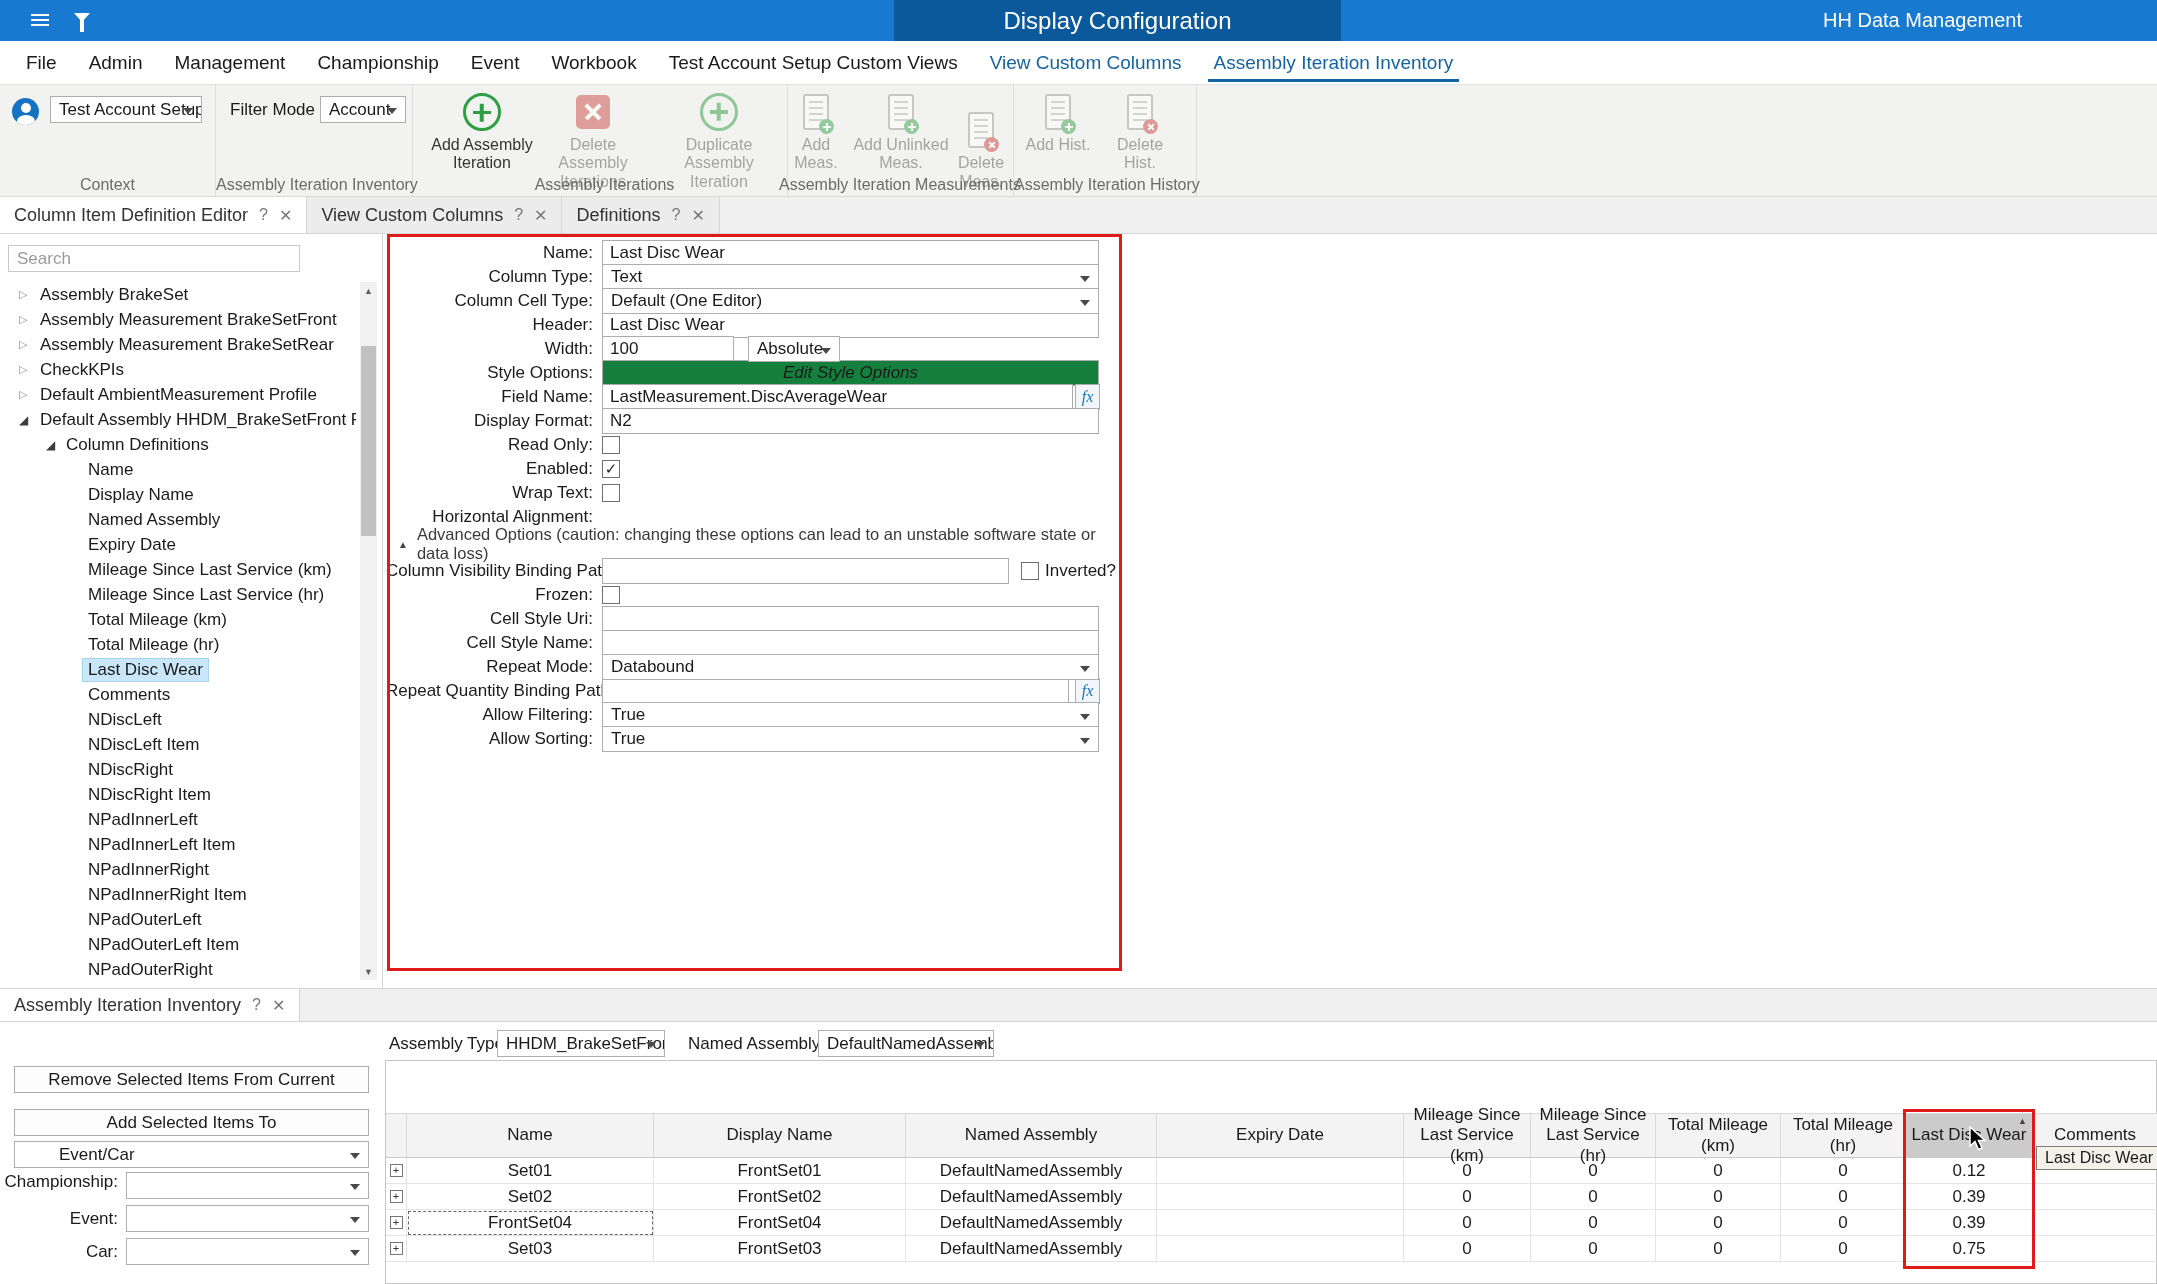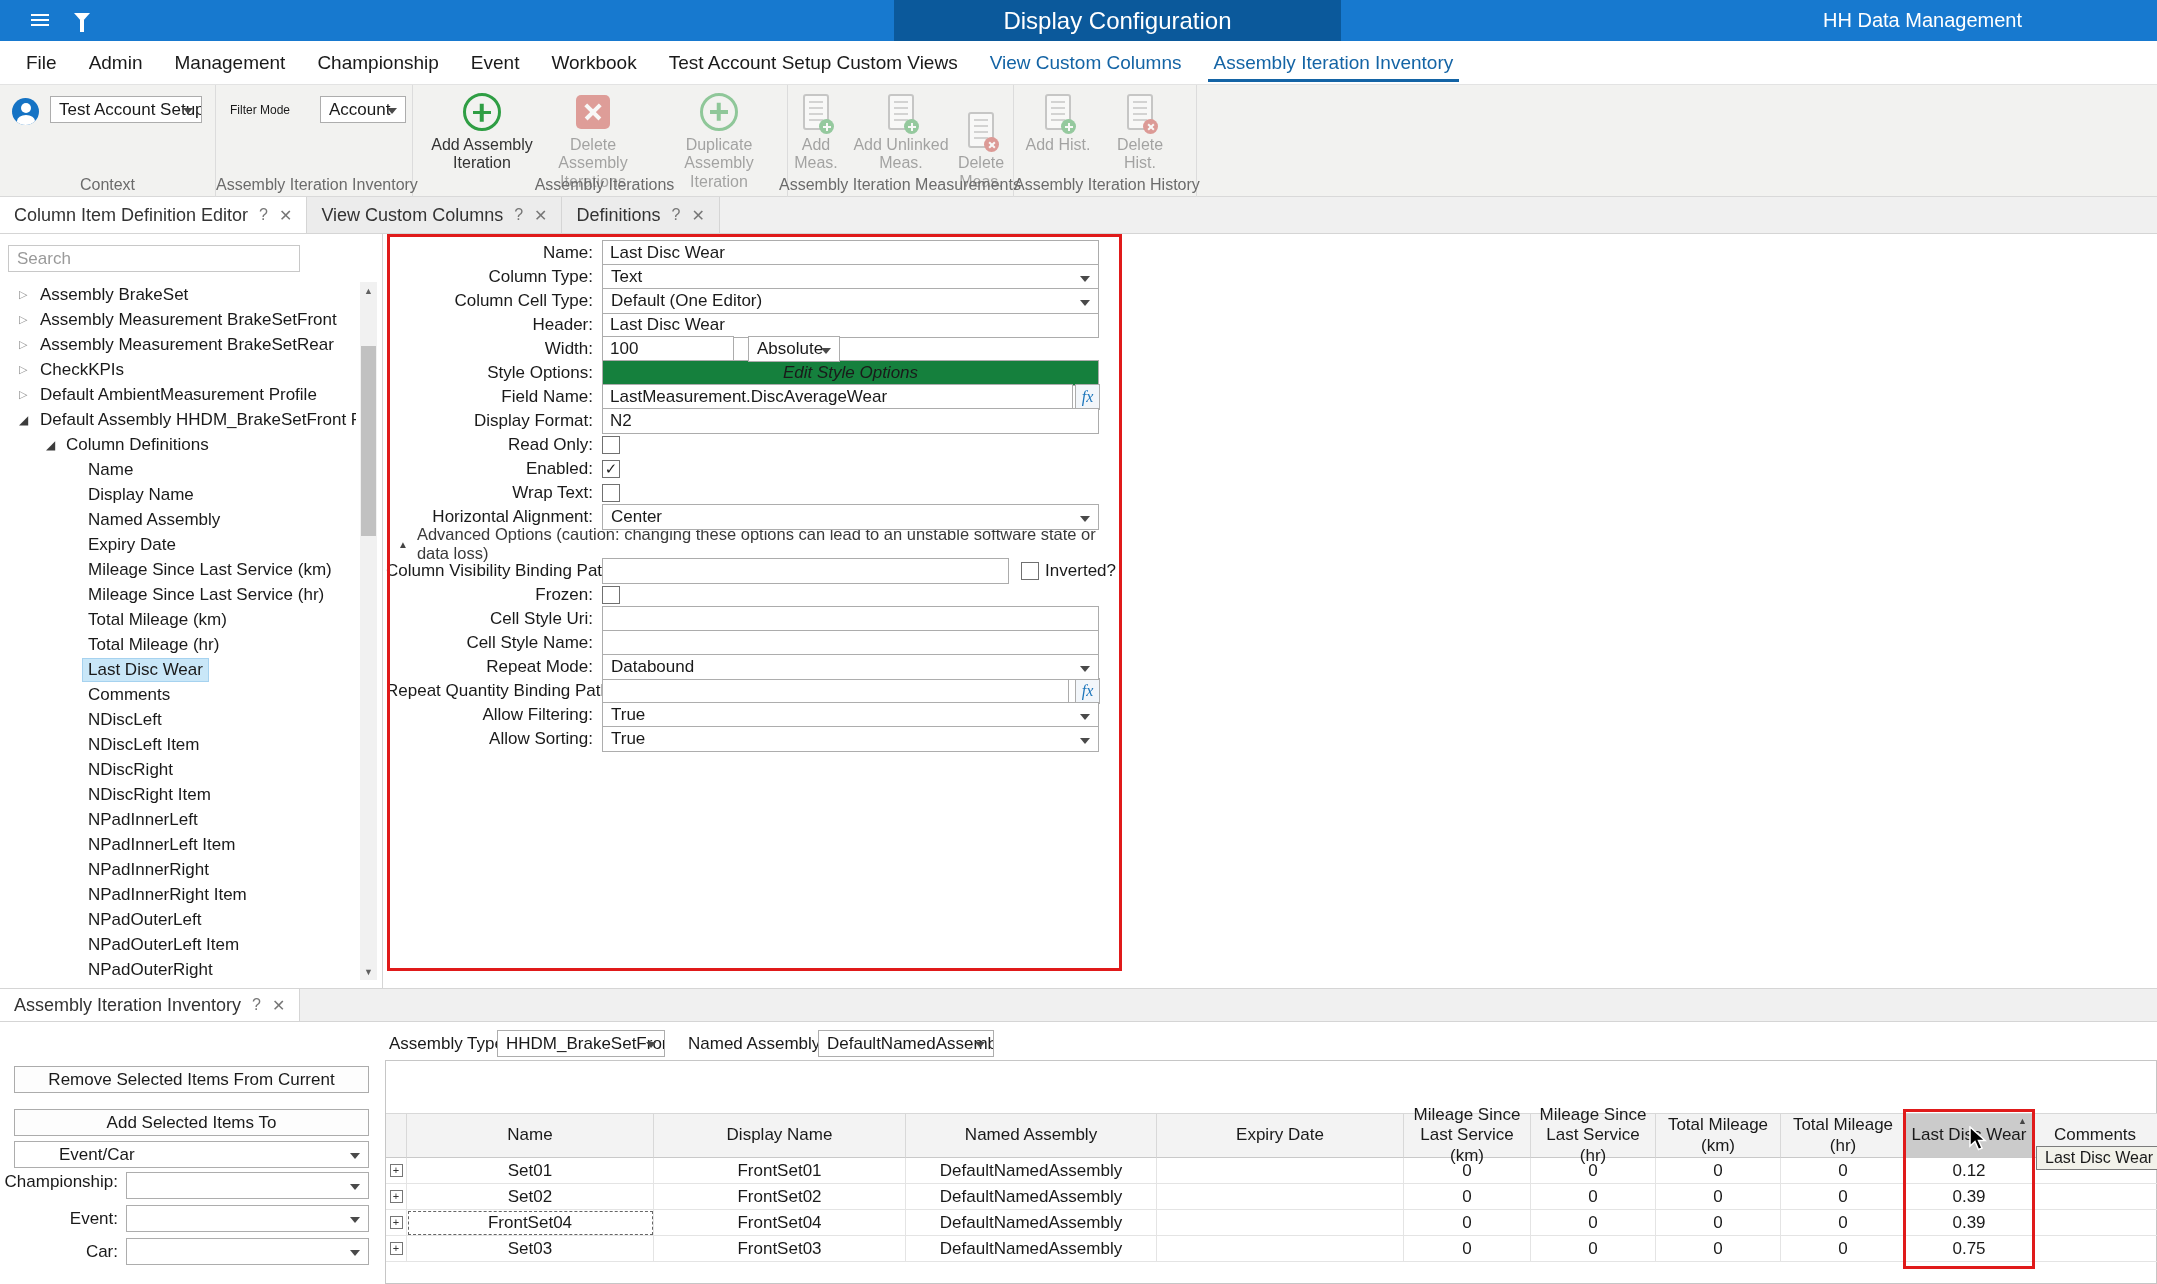--- a/index.html
+++ b/index.html
@@ -28,21 +28,21 @@
   .ribbon{position:absolute;left:0;top:85px;width:2157px;height:112px;background:#f2f2f0;border-bottom:1px solid #d9d9d9;}
   .rgroup{position:absolute;top:0;height:112px;border-right:1px solid #dcdcdc;}
   .rgroup-label{position:absolute;bottom:3px;left:0;right:0;text-align:center;font-size:16px;color:#6b6b6b;white-space:nowrap;}
   .user-icon{position:absolute;left:12px;top:13px;width:27px;height:27px;border-radius:50%;background:#1573c4;overflow:hidden;}
   .user-icon::before{content:"";position:absolute;left:8.5px;top:5px;width:10px;height:10px;border-radius:50%;background:#fff;}
   .user-icon::after{content:"";position:absolute;left:4.5px;top:17px;width:18px;height:12px;border-radius:50% 50% 0 0;background:#fff;}
   .dd{position:relative;height:27px;background:#fff;border:1px solid #adadad;display:flex;align-items:center;
       padding:0 24px 0 8px;white-space:nowrap;overflow:hidden;}
   .dd::after{content:"";position:absolute;right:8px;top:11px;border-left:5px solid transparent;border-right:5px solid transparent;
              border-top:6px solid #4a4a4a;}
-  .rlabel-static{position:absolute;font-size:12px;display:flex;align-items:center;height:27px;}
+  .rlabel-static{position:absolute;font-size:17px;display:flex;align-items:center;height:27px;}
   .rbtn{position:absolute;top:6px;height:100px;display:flex;flex-direction:column;align-items:center;
         font-size:16px;color:#333;text-align:center;line-height:1.15;}
   .rbtn .ricon{height:42px;display:flex;align-items:center;justify-content:center;margin-bottom:3px;}
   .rbtn.disabled{opacity:.5;color:#555;}
   .circle-plus{position:relative;width:38px;height:38px;border:3px solid #2f9e44;border-radius:50%;display:block;}
   .circle-plus::before,.circle-plus::after{content:"";position:absolute;background:#2f9e44;left:7px;top:14.5px;width:18px;height:3.5px;}
   .circle-plus::after{transform:rotate(90deg);}
   .red-x{position:relative;width:34px;height:34px;background:#cc4a43;border-radius:5px;display:block;}
   .red-x::before,.red-x::after{content:"";position:absolute;left:7px;top:15.5px;width:20px;height:3.5px;background:#fff;}
   .red-x::before{transform:rotate(45deg);} .red-x::after{transform:rotate(-45deg);}
@@ -418,23 +418,20 @@
     <span class="cb">
         <span>✓</span>
       </span>
   </div>
   <div class="frow">
     <span class="flabel">Wrap Text:</span>
     <span class="cb"></span>
   </div>
   <div class="frow">
     <span class="flabel">Horizontal Alignment:</span>
-    <div class="dd fdd w497">
-        <span>Center</span>
-      </div>
   </div>
   <div class="adv-row">
     <span class="adv-arrow">▲</span>
     <span>Advanced Options (caution: changing these options can lead to an unstable software state or data loss)</span>
   </div>
   <div class="frow">
     <span class="flabel">Column Visibility Binding Path:</span>
     <input class="tb w414" style="">
     <span class="cb cb-inline"></span>
     <span class="inv-label">Inverted?</span>

